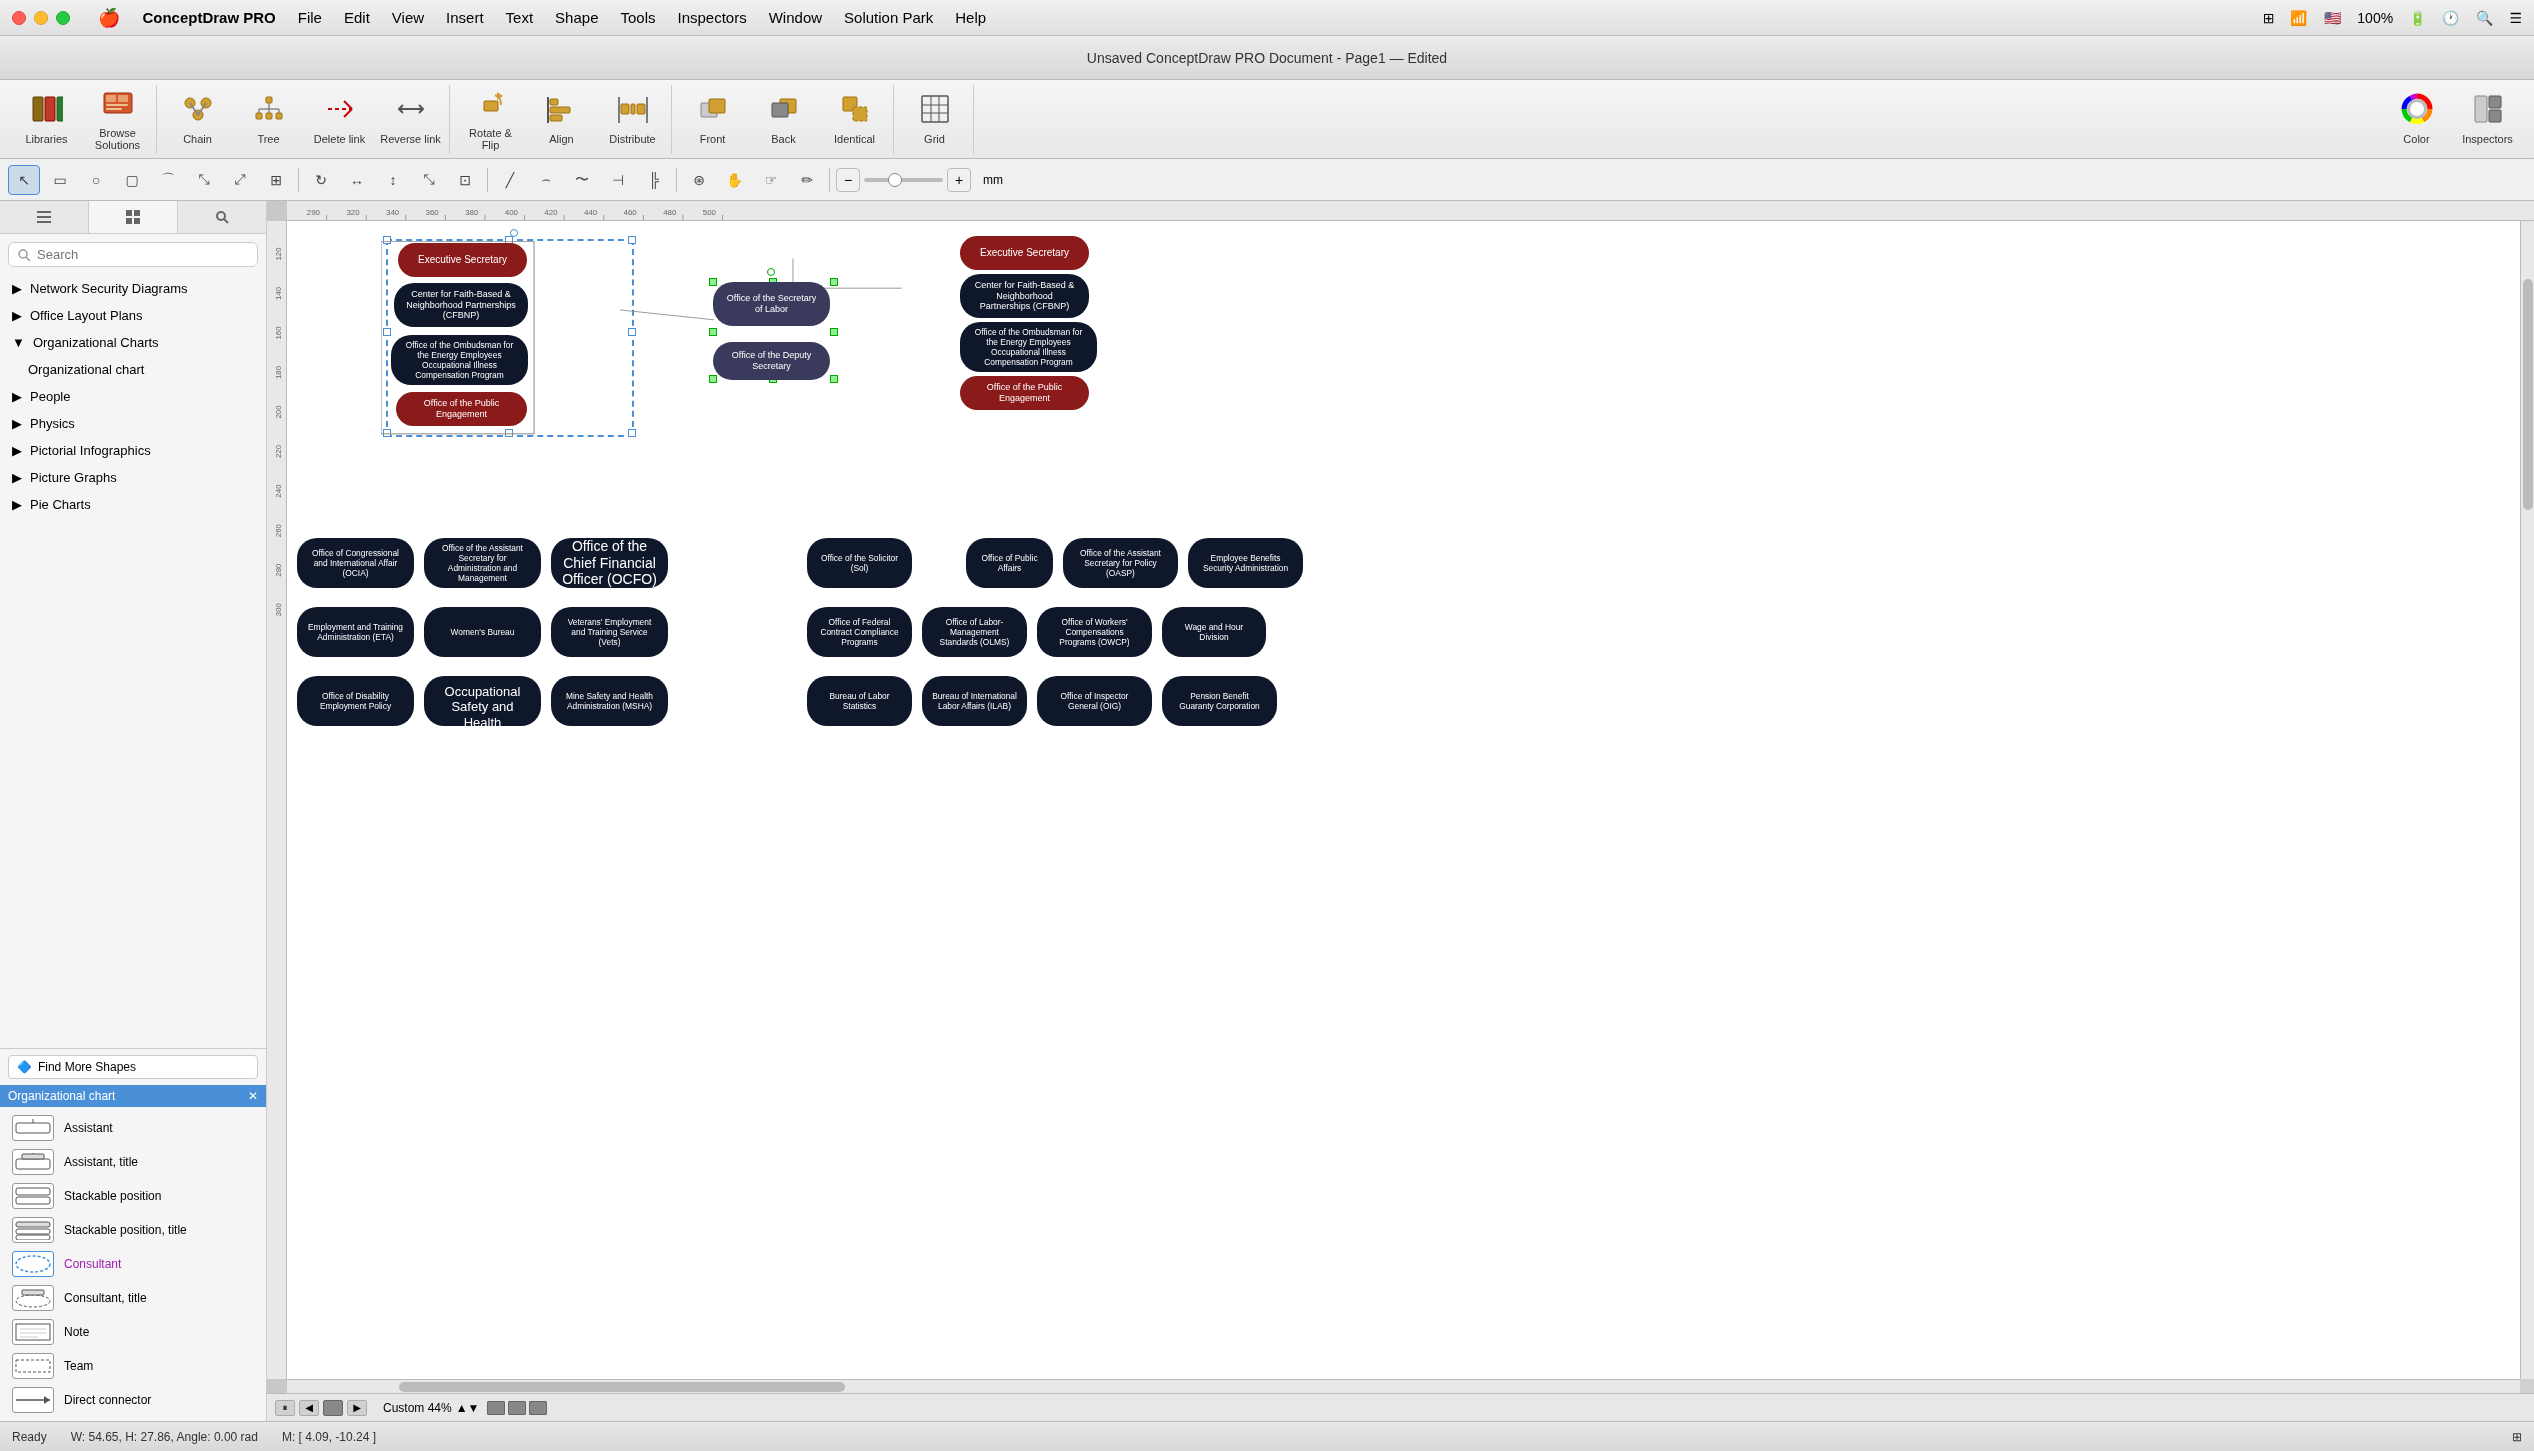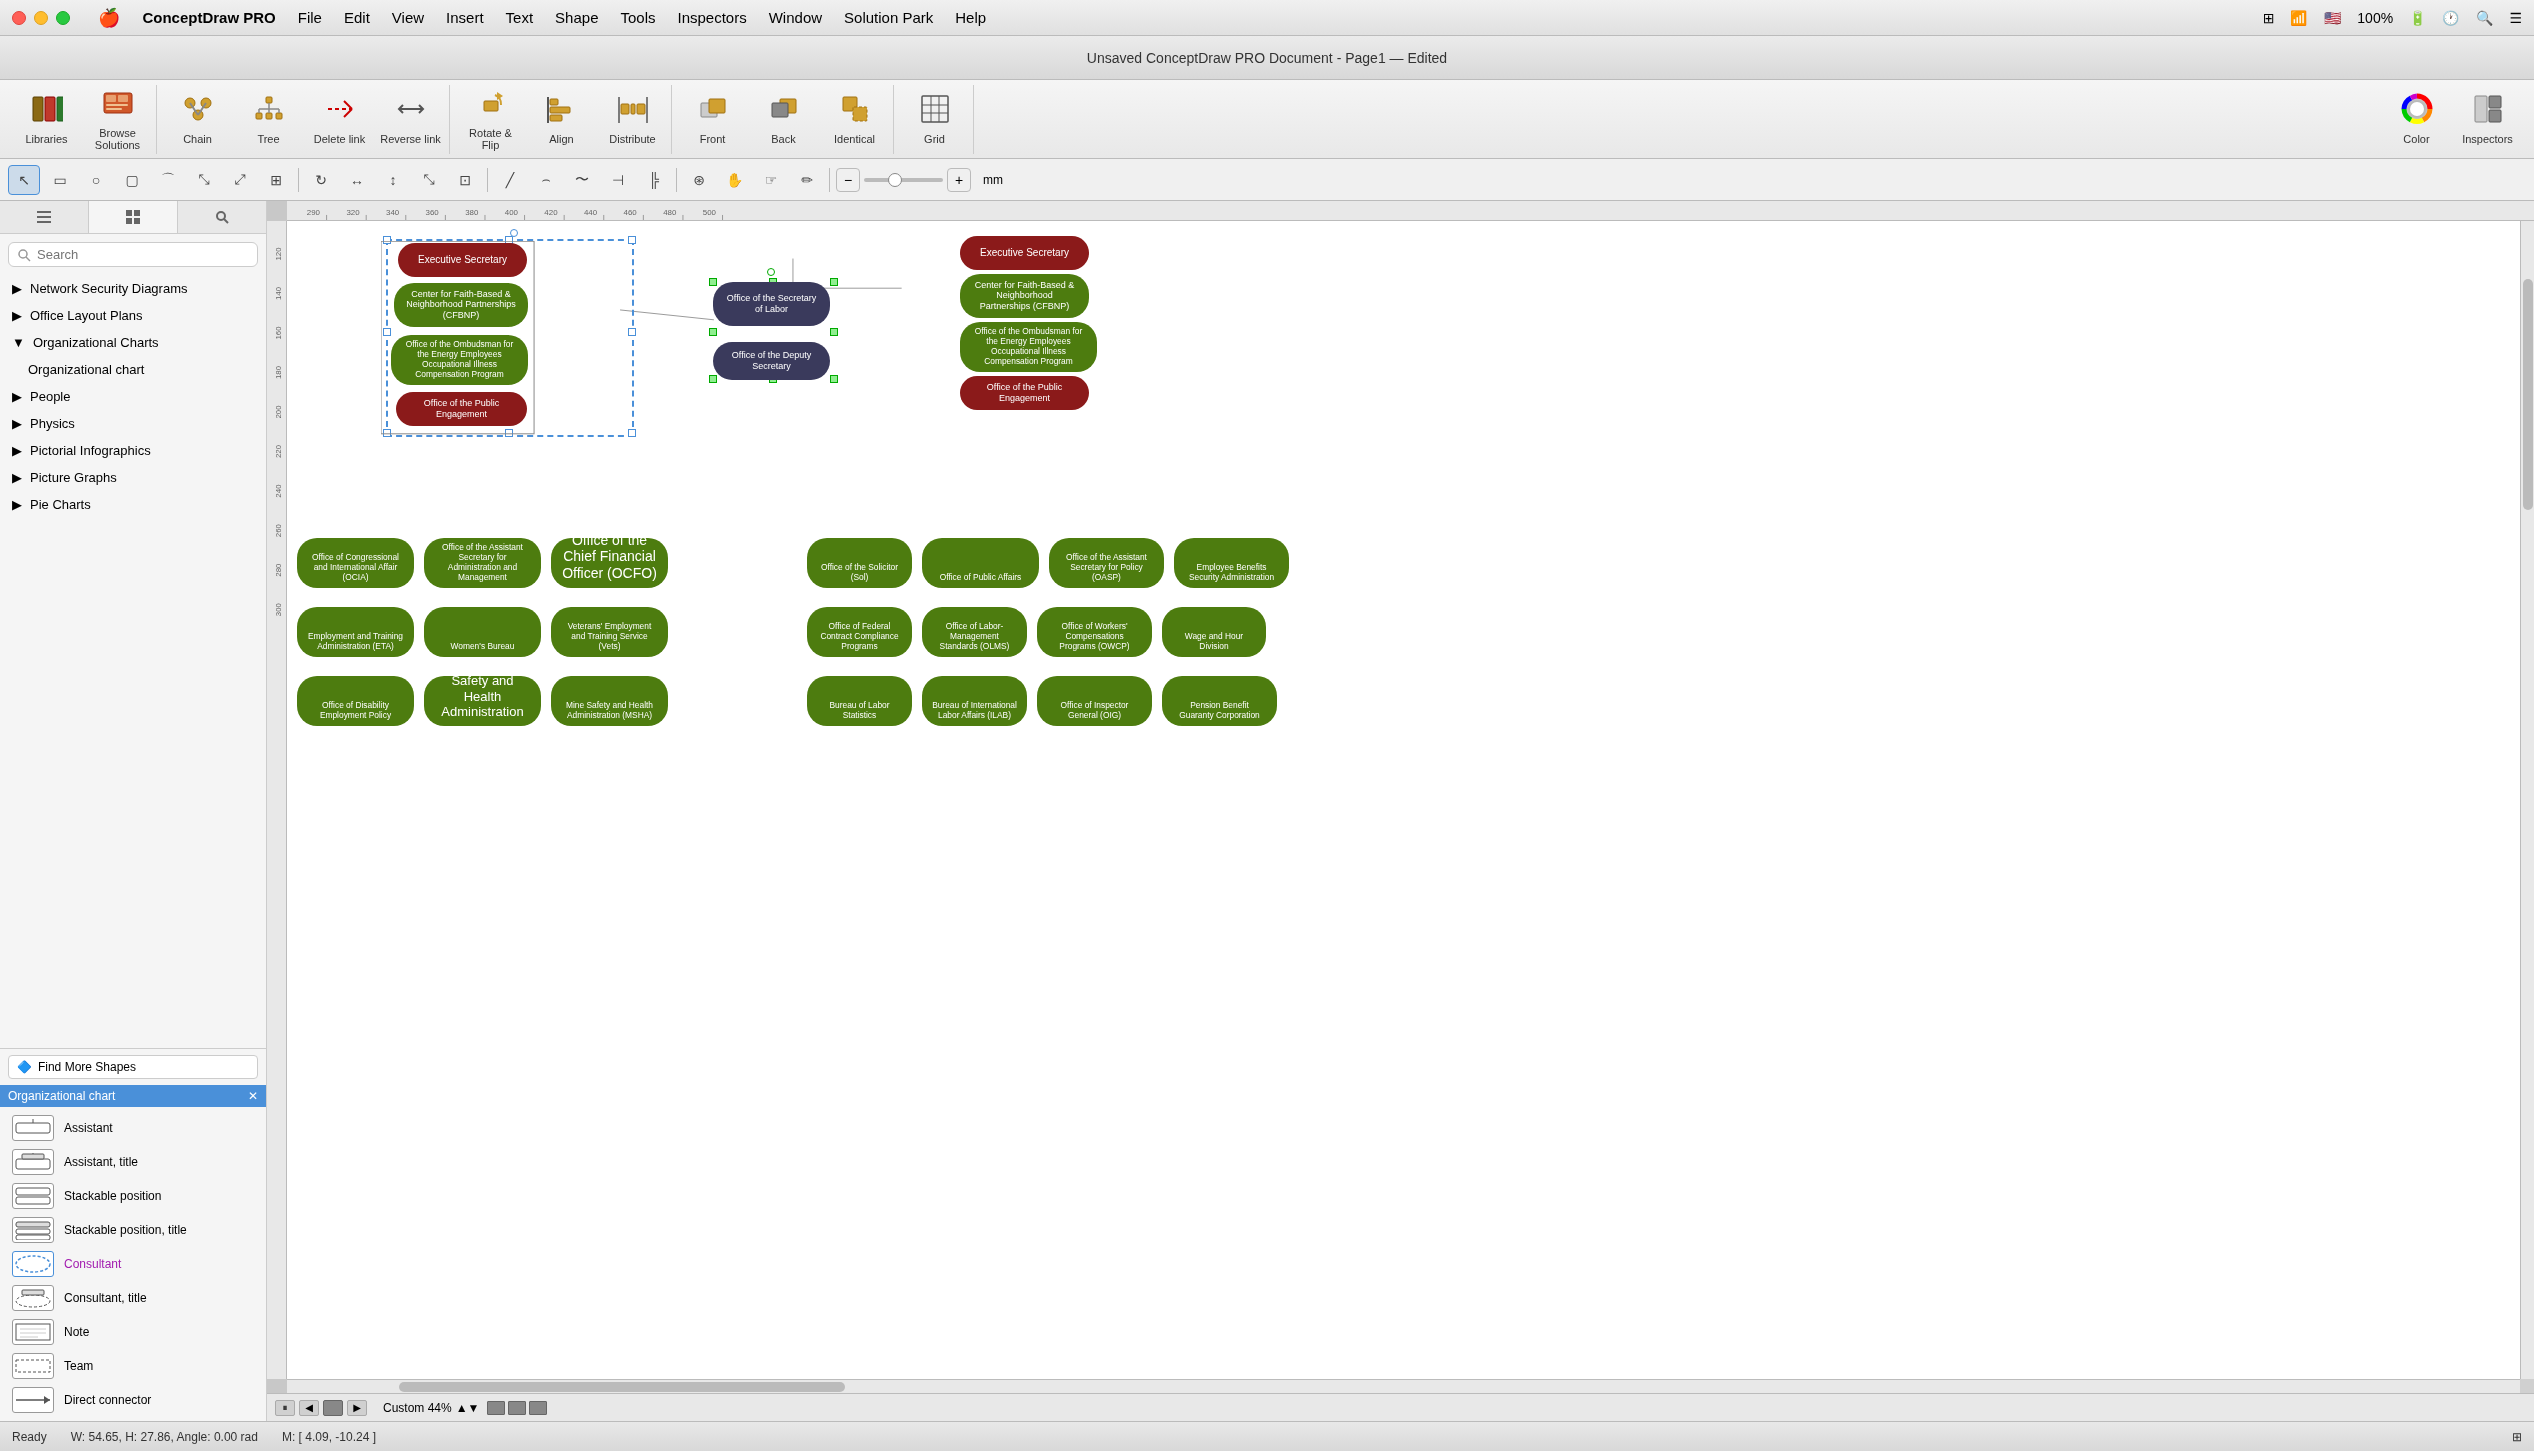--- a/index.html
+++ b/index.html
@@ -238,21 +238,21 @@
       align-items: center;
       justify-content: center;
       text-align: center;
       font-size: 10px;
       color: white;
       font-weight: 500;
       line-height: 1.2;
       padding: 6px 10px;
     }
     .node-dark-red { background: #8b1a1a; }
-    .node-crimson { background: #4d7c0f; align-items: flex-end; }
+    .node-crimson { background: #0f172a; }
     .node-dark-slate { background: #3a3a5c; }
 
     
     .status-bar {
       height: 30px;
       background: linear-gradient(180deg, #e8e8e8 0%, #d8d8d8 100%);
       border-top: 1px solid #bbb;
       display: flex;
       align-items: center;
       padding: 0 12px;
@@ -941,21 +941,21 @@
           <div class="org-node node-crimson" style="position:relative; width:117px; height:50px;">
             <span style="font-size:8.4px;">Office of the Assistant Secretary for Administration and Management</span>
           </div>
           <div class="org-node node-crimson" style="position:relative; width:117px; height:50px;">
             <span style="font-size:14px;">Office of the Chief Financial Officer (OCFO)</span>
           </div>
           <div style="width:119px;"></div>
           <div class="org-node node-crimson" style="position:relative; width:105px; height:50px;">
             <span style="font-size:8.4px;">Office of the Solicitor (Sol)</span>
           </div>
-          <div class="org-node node-crimson" style="position:relative; width:117px; height:50px;">
+          <div class="org-node node-crimson" style="position:relative; width:87px; height:50px;margin-left:44px;">
             <span style="font-size:8.4px;">Office of Public Affairs</span>
           </div>
           <div class="org-node node-crimson" style="position:relative; width:115px; height:50px;">
             <span style="font-size:8.4px;">Office of the Assistant Secretary for Policy (OASP)</span>
           </div>
           <div class="org-node node-crimson" style="position:relative; width:115px; height:50px;">
             <span style="font-size:8.4px;">Employee Benefits Security Administration</span>
           </div>
         </div>
 

